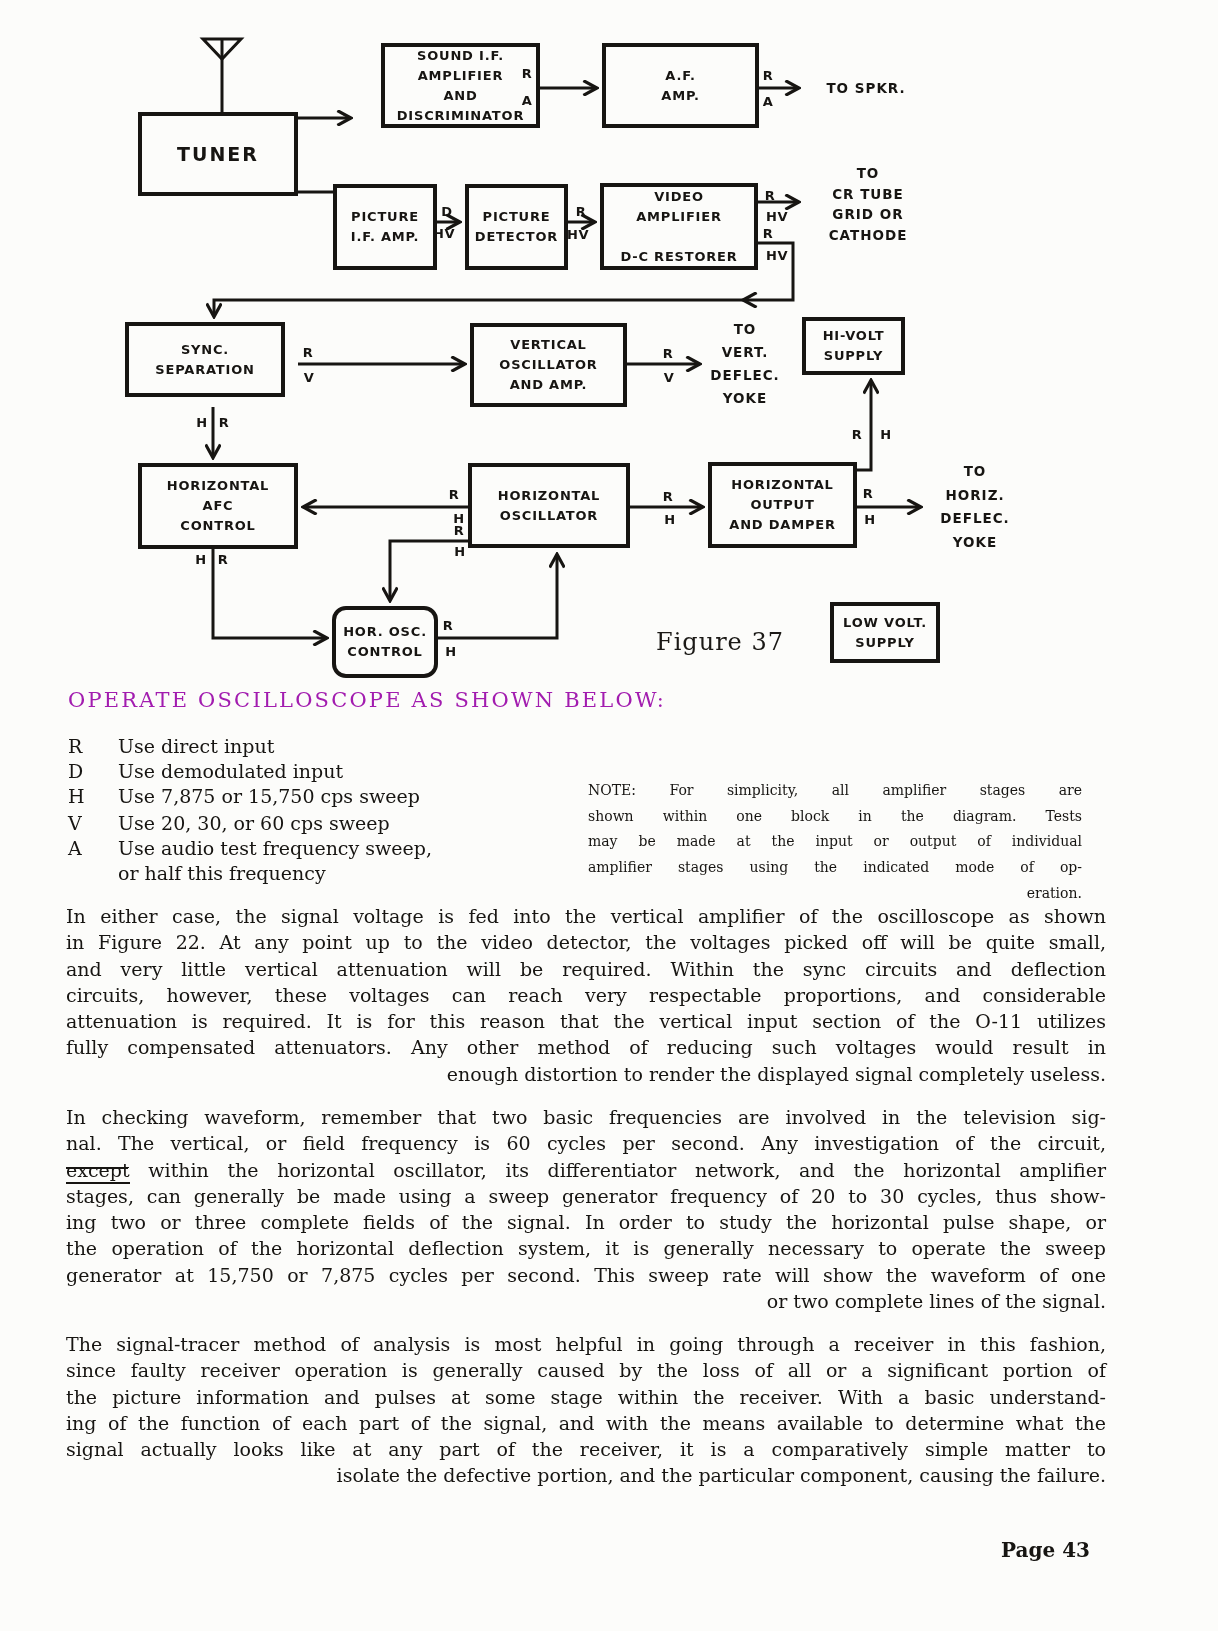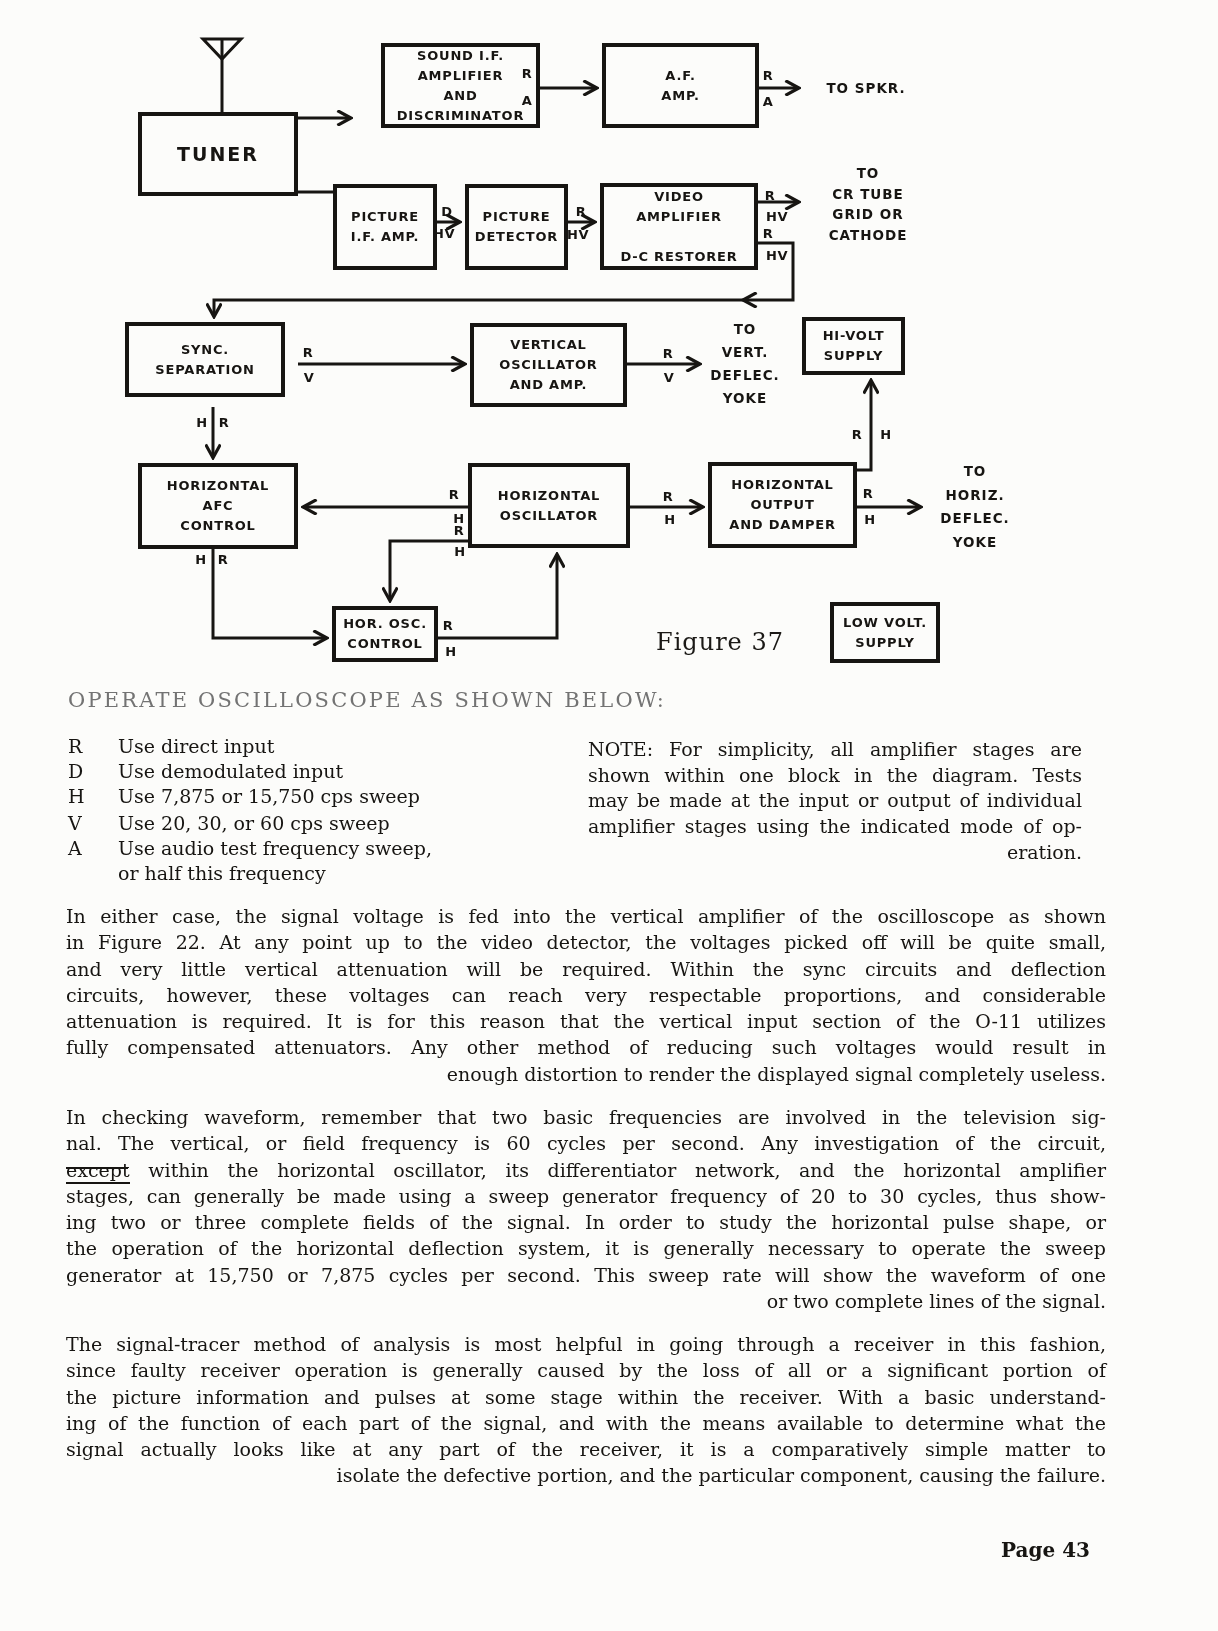--- a/index.html
+++ b/index.html
@@ -29,28 +29,28 @@
     font-family:"DejaVu Sans", sans-serif; font-weight:bold; font-size:13px;
     letter-spacing:0.5px; background:transparent;
   }
   .figcap{
     position:absolute; left:656px; top:628px; font-size:24px;
     font-family:"DejaVu Serif", serif; letter-spacing:1px; color:#1b1916;
   }
   
   .heading{
     position:absolute; left:68px; top:688px; font-size:21px;
-    letter-spacing:2.2px; color:#737373;
+    letter-spacing:2.2px; color:#a21caf;
   }
   .legend-row{position:absolute; left:68px; font-size:19px;}
   .legend-key{display:inline-block; width:50px;}
   .legend-cont{position:absolute; left:118px; font-size:19px;}
   .note{
-    position:absolute; left:588px; top:737px; width:494px;
-    font-size:19px; line-height:25.7px;
+    position:absolute; left:588px; top:778px; width:494px;
+    font-size:14px; line-height:25.7px;
   }
   .para{position:absolute; left:66px; width:1040px; font-size:19px; line-height:26.3px;}
   .jline{text-align:justify; text-align-last:justify;}
   .lline{text-align:right;}
   .uword{border-bottom:2px solid #171512; padding-bottom:1px;}
   .oword{border-top:2px solid #171512; padding-top:16px;}
   .pagenum{
     position:absolute; right:128px; top:1538px; font-size:20px; font-weight:bold;
   }
 </style>
@@ -133,21 +133,21 @@
         <div class="dbox" style="left: 802px; top: 317px; width: 103px; height: 58px;">HI-VOLT
 SUPPLY</div>
         <div class="dbox" style="left: 138px; top: 463px; width: 160px; height: 86px;">HORIZONTAL
 AFC
 CONTROL</div>
         <div class="dbox" style="left: 468px; top: 463px; width: 162px; height: 85px;">HORIZONTAL
 OSCILLATOR</div>
         <div class="dbox" style="left: 708px; top: 462px; width: 149px; height: 86px;">HORIZONTAL
 OUTPUT
 AND DAMPER</div>
-        <div class="dbox" style="left: 332px; top: 606px; width: 106px; height: 56px;">HOR. OSC.
+        <div class="dbox" style="left: 332px; top: 606px; width: 106px; height: 72px; border-radius: 14px;">HOR. OSC.
 CONTROL</div>
         <div class="dbox" style="left: 830px; top: 602px; width: 110px; height: 61px;">LOW VOLT.
 SUPPLY</div>
       </div>
     <div id="diagram-annotations">
         <div class="dann" style="left: 806px; top: 78px; width: 120px; line-height: 20px; text-align: center;">TO SPKR.</div>
         <div class="dann" style="left: 812px; top: 163px; width: 112px; line-height: 20.5px; text-align: center;">TO
 CR TUBE
 GRID OR
 CATHODE</div>

